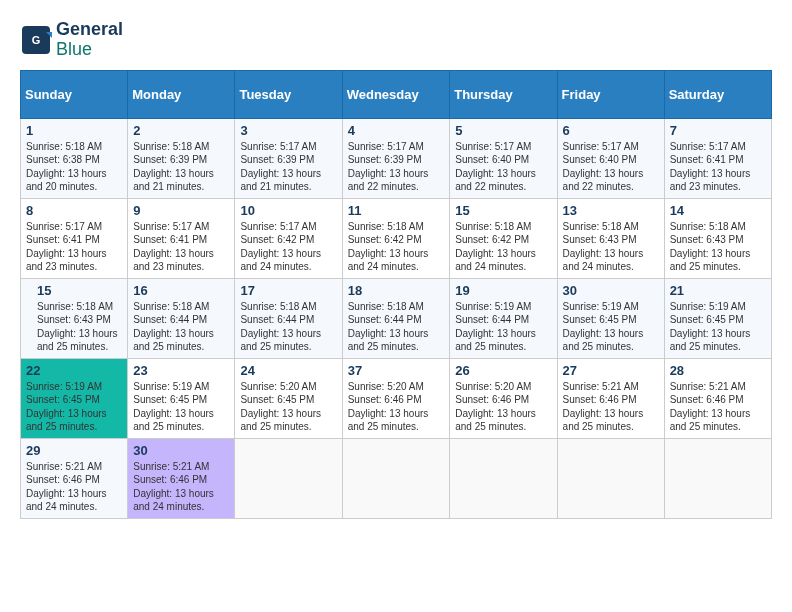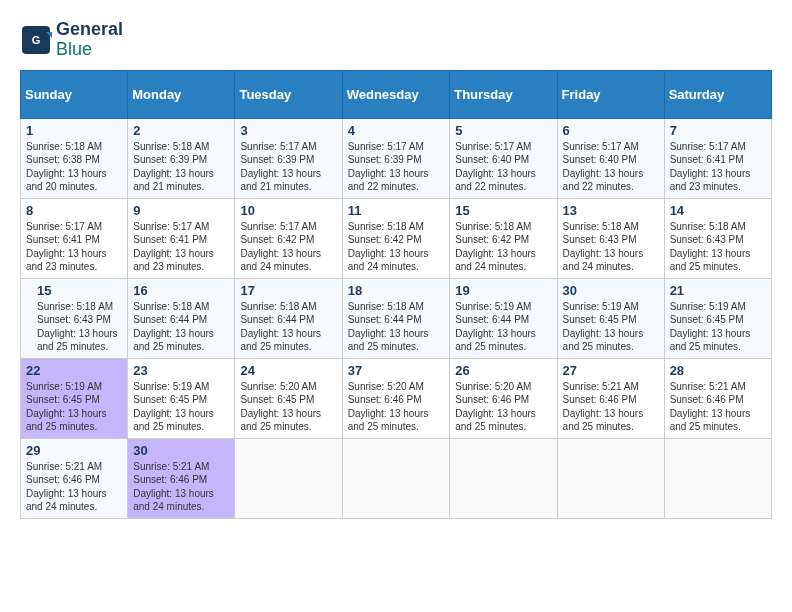--- a/index.html
+++ b/index.html
@@ -259,21 +259,21 @@
         </td>
         <td style="background: rgb(245, 248, 252);">
           <span class="day-number">21</span>
           <div class="cell-info" style="white-space: pre-line;">Sunrise: 5:19 AM
 Sunset: 6:45 PM
 Daylight: 13 hours
 and 25 minutes.</div>
         </td>
       </tr>
       <tr>
-        <td style="background: #c4b5fd;">
+        <td style="background: #14b8a6;">
           <span class="day-number">22</span>
           <div class="cell-info" style="white-space: pre-line;">Sunrise: 5:19 AM
 Sunset: 6:45 PM
 Daylight: 13 hours
 and 25 minutes.</div>
         </td>
         <td style="background: rgb(255, 255, 255);">
           <span class="day-number">23</span>
           <div class="cell-info" style="white-space: pre-line;">Sunrise: 5:19 AM
 Sunset: 6:45 PM

